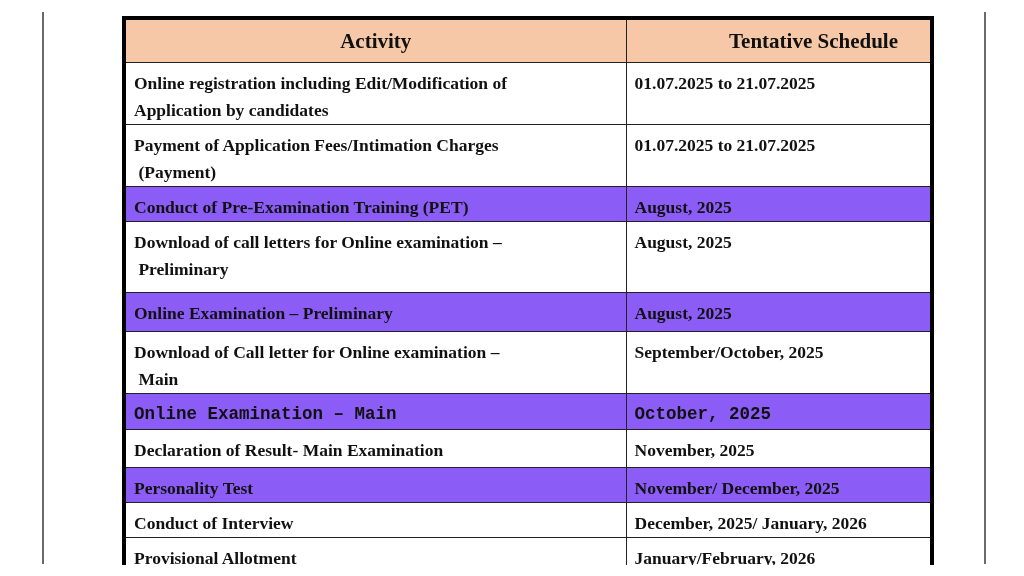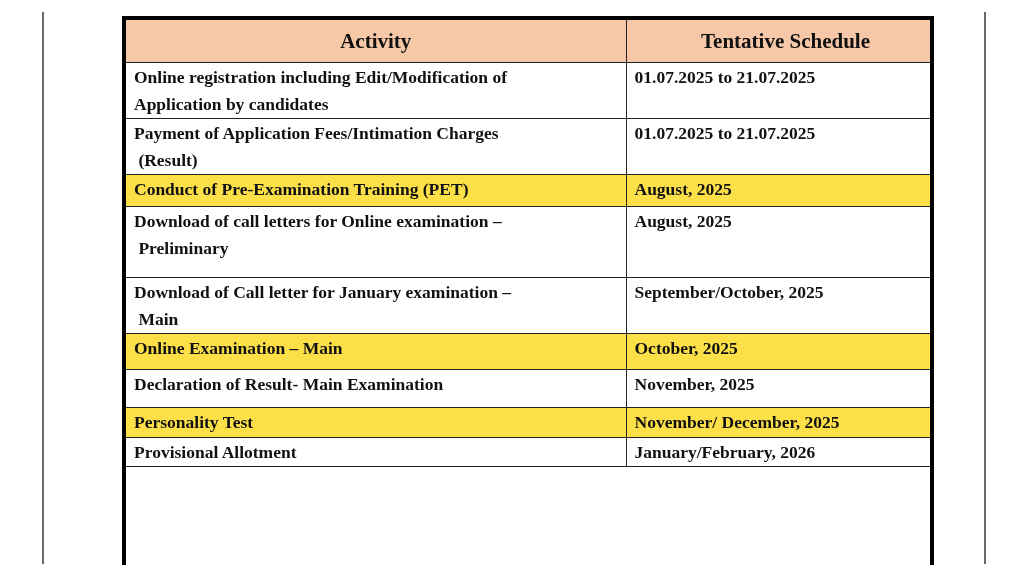--- a/index.html
+++ b/index.html
@@ -15,23 +15,23 @@
     box-sizing:border-box; overflow:hidden;
   }
   table { border-collapse:collapse; width:100%; table-layout:fixed; }
   col.c1 { width:500px; }
   col.c2 { width:304px; }
   th, td {
     border:1.5px solid #222; padding:0 8px; vertical-align:top; color:#111;
     font-weight:bold; font-size:17.5px; line-height:27px; text-align:left;
   }
   th { background:#f7c8a7; font-size:21px; height:42px; text-align:center; vertical-align:middle; border-top:none;margin-left:8px; }
-  th.h2 { text-align:right; padding-right:60px; }
-  tr.hl td { background:#fde047; }
-  td { padding-top:1px; }
+  th.h2 { text-align:right; padding-right:32px; }
+  tr.hl td { background:#8b5cf6; }
+  td { padding-top:7px; }
   tr > :first-child { border-left:none; }
   tr > :last-child { border-right:none; }
 </style>
 </head>
 <body>
 
 <div class="page-edge-left"></div>
 <div class="page-edge-right"></div>
 
 <div class="table-wrap">
@@ -50,62 +50,74 @@
         <tr style="height: 55px;">
           <td>
             <div>Online registration including Edit/Modification of</div>
             <div style="white-space: pre;">Application by candidates</div>
           </td>
           <td>01.07.2025 to 21.07.2025</td>
         </tr>
         <tr style="height: 55px;">
           <td>
             <div>Payment of Application Fees/Intimation Charges</div>
-            <div style="white-space: pre;"> (Result)</div>
+            <div style="white-space: pre;"> (Payment)</div>
           </td>
           <td>01.07.2025 to 21.07.2025</td>
         </tr>
         <tr class="hl" style="height: 32px;">
           <td>
             <div>Conduct of Pre-Examination Training (PET)</div>
           </td>
           <td>August, 2025</td>
         </tr>
         <tr style="height: 71px;">
           <td>
             <div>Download of call letters for Online examination –</div>
             <div style="white-space: pre;"> Preliminary</div>
           </td>
           <td>August, 2025</td>
         </tr>
+        <tr class="hl" style="height: 39px;">
+          <td>
+            <div>Online Examination – Preliminary</div>
+          </td>
+          <td>August, 2025</td>
+        </tr>
         <tr style="height: 54px;">
           <td>
-            <div>Download of Call letter for January examination –</div>
+            <div>Download of Call letter for Online examination –</div>
             <div style="white-space: pre;"> Main</div>
           </td>
           <td>September/October, 2025</td>
         </tr>
-        <tr class="hl" style="height: 36px;">
+        <tr class="hl" style="height: 36px; font-family: Liberation Mono, monospace;">
           <td>
             <div>Online Examination – Main</div>
           </td>
           <td>October, 2025</td>
         </tr>
         <tr style="height: 38px; border-radius: 13px;">
           <td>
             <div>Declaration of Result- Main Examination</div>
           </td>
           <td>November, 2025</td>
         </tr>
         <tr class="hl" style="height: 30px;">
           <td>
             <div>Personality Test</div>
           </td>
           <td>November/ December, 2025</td>
         </tr>
+        <tr style="height: 29px;">
+          <td>
+            <div>Conduct of Interview</div>
+          </td>
+          <td>December, 2025/ January, 2026</td>
+        </tr>
         <tr style="height: 28px;">
           <td>
             <div>Provisional Allotment</div>
           </td>
           <td>January/February, 2026</td>
         </tr>
       </tbody>
   </table>
 </div>
 

